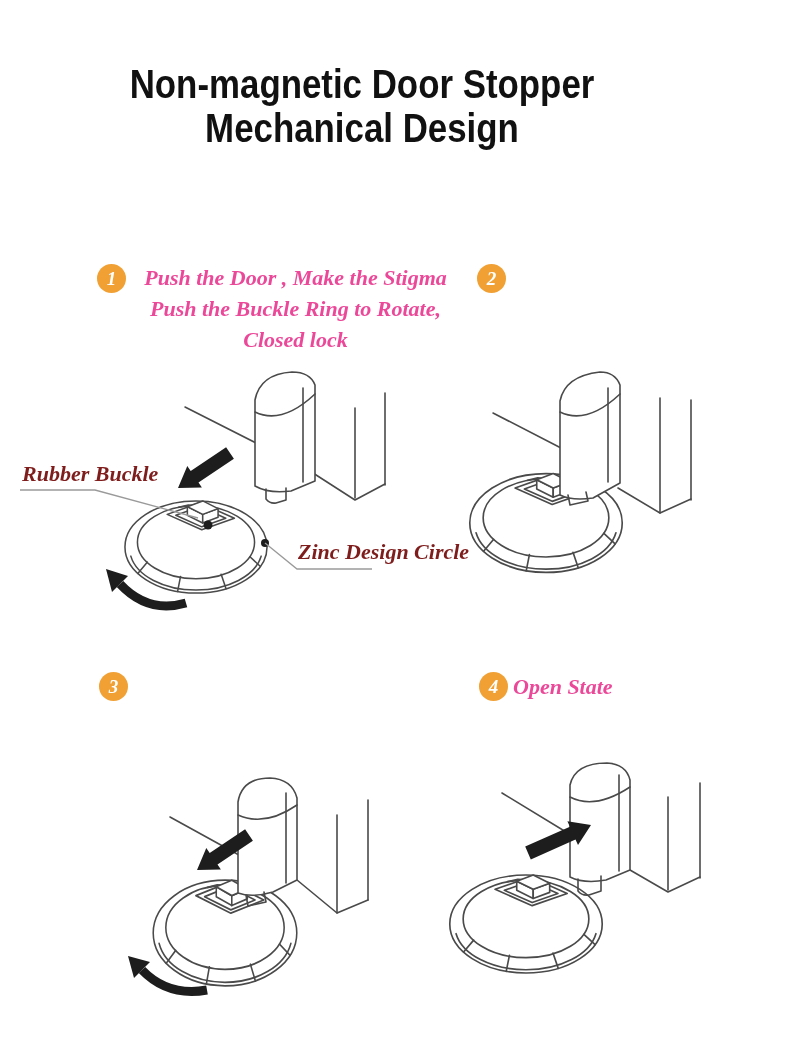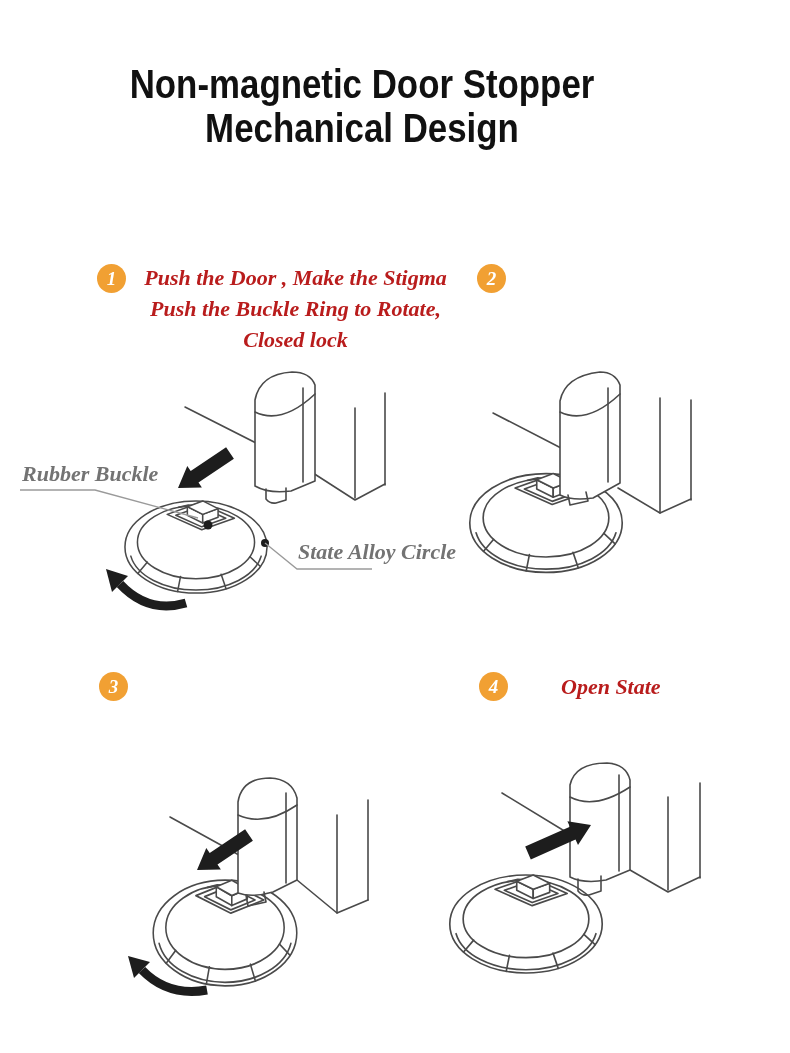--- a/index.html
+++ b/index.html
@@ -6,25 +6,25 @@
   #page{position:relative;width:790px;height:1053px;background:#ffffff;overflow:hidden;
         font-family:"Liberation Serif",serif;padding-left:21px;}
   
   .title{position:absolute;left:0;top:62px;width:724px;text-align:center;color:#111;
          font-family:"Liberation Sans",sans-serif;font-weight:700;font-size:41px;line-height:44px;}
   .title-line{display:block;transform:scaleX(0.85);transform-origin:50% 50%;letter-spacing:0px;}
   
   .badge{position:absolute;width:29px;height:29px;border-radius:50%;background:#F1A033;
          color:#fff;font:italic 700 19px/29px "Liberation Serif",serif;text-align:center;}
   
-  .step-text{position:absolute;font:italic 700 22px/31px "Liberation Serif",serif;color:#b91c1c;
+  .step-text{position:absolute;font:italic 700 22px/31px "Liberation Serif",serif;color:#ec4899;
              white-space:pre-line;}
   .center{text-align:center;}
   
-  .part-label{position:absolute;font:italic 700 22px/26px "Liberation Serif",serif;color:#737373;}
+  .part-label{position:absolute;font:italic 700 22px/26px "Liberation Serif",serif;color:#7f1d1d;}
   
   svg.illus{position:absolute;overflow:visible;}
   .art{stroke:#4a4a4a;stroke-width:1.6;fill:none;stroke-linecap:round;stroke-linejoin:round;}
   .leader{stroke:#9a9a9a;stroke-width:1.3;fill:none;}
   .ink{fill:#1d1d1d;stroke:none;}
   .rot{stroke:#1d1d1d;stroke-width:9;fill:none;stroke-linecap:butt;}
 </style>
 </head>
 <body>
 
@@ -36,26 +36,26 @@
   </div>
 
   <div class="badge" style="left:97px;top:264px;">1</div>
   <div class="step-text center" style="left:128px;top:262px;width:335px;">Push the Door , Make the Stigma
 Push the Buckle Ring to Rotate,
 Closed lock</div>
 
   <div class="badge" style="left:477px;top:264px;">2</div>
 
   <div class="part-label" style="left:22px;top:461px;">Rubber Buckle</div>
-  <div class="part-label" style="left:298px;top:539px;">State Alloy Circle</div>
+  <div class="part-label" style="left:298px;top:539px;">Zinc Design Circle</div>
 
   <div class="badge" style="left:99px;top:672px;">3</div>
 
   <div class="badge" style="left:479px;top:672px;">4</div>
-  <div class="step-text" style="left:513px;top:671px;margin-left:48px;">Open State</div>
+  <div class="step-text" style="left:513px;top:671px;">Open State</div>
 
   <svg width="0" height="0" style="position:absolute">
     <defs>
       <g id="base-def" class="art">
         <ellipse cx="0" cy="0" rx="74" ry="48" fill="#fff"></ellipse>
         <ellipse cx="0" cy="-5" rx="61" ry="38"></ellipse>
         <path d="M67.9,9.5 A69,43 0 0 1 -67.9,9.5"></path>
         <line x1="56.2" y1="10.1" x2="67.1" y2="20.3"></line>
         <line x1="26.2" y1="28.4" x2="31.3" y2="43.5"></line>
         <line x1="-16.1" y1="30.7" x2="-19.2" y2="46.4"></line>

